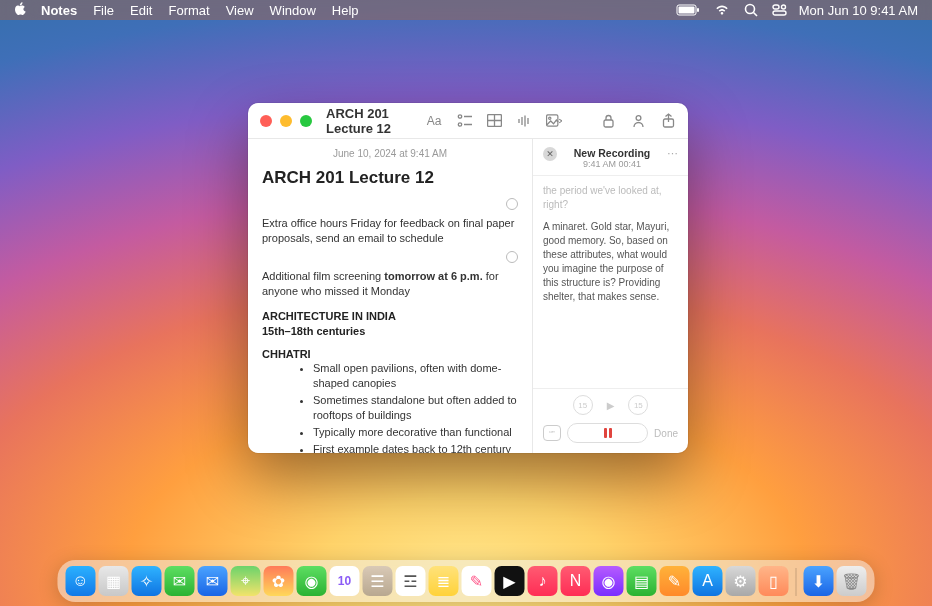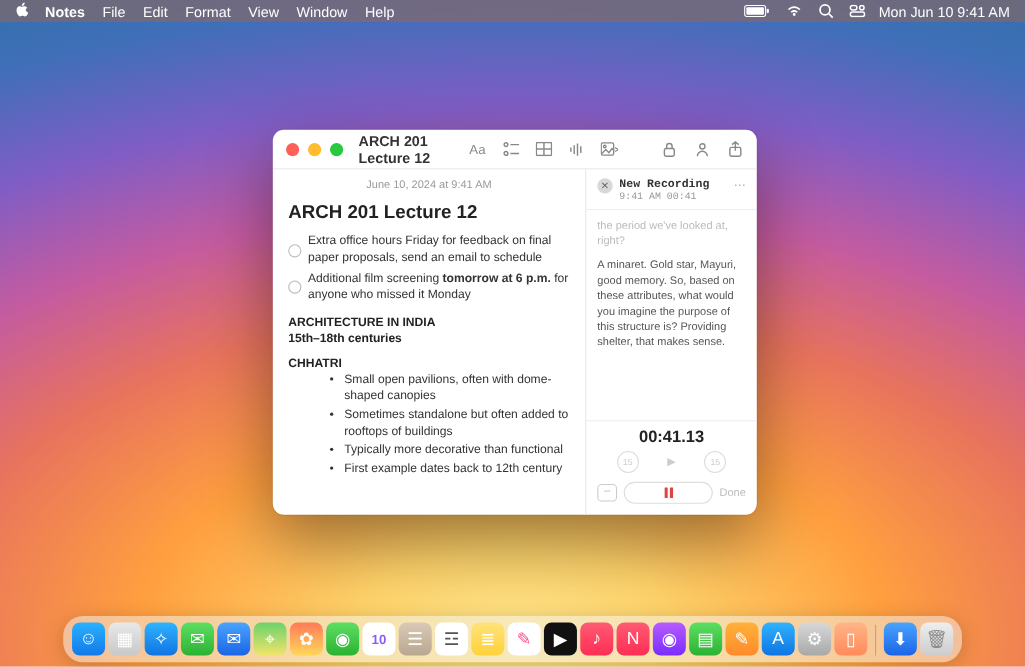--- a/index.html
+++ b/index.html
@@ -23,21 +23,21 @@
 }
 .menubar .apple { margin-right: 14px; }
 .menubar .menu-item { margin-right: 16px; cursor: default; }
 .menubar .menu-item.bold { font-weight: 700; }
 .menubar .spacer { flex: 1; }
 .menubar .status-icon { margin-left: 14px; display: inline-flex; align-items: center; }
 .menubar .datetime { margin-left: 12px; }
 
 
 .window {
-  position: absolute; left: 248px; top: 118px;
+  position: absolute; left: 248px; top: 103px;
   width: 440px; height: 350px;
   background: #fff;
   border-radius: 10px;
   box-shadow: 0 24px 60px rgba(0,0,0,0.4), 0 0 0 1px rgba(0,0,0,0.05);
   display: flex; flex-direction: column; overflow: hidden;
 }
 .titlebar {
   height: 36px; display: flex; align-items: center;
   padding: 0 12px; gap: 8px;
   border-bottom: 1px solid #e8e8e8;
@@ -52,45 +52,45 @@
 .toolbar-icons .ti { width: 16px; height: 16px; display: flex; align-items: center; justify-content: center; }
 
 .content { flex: 1; display: flex; overflow: hidden; }
 .note-body {
   flex: 1; padding: 8px 14px 10px; overflow-y: auto;
   font-size: 11px; color: #333; line-height: 1.35;
 }
 .note-date { text-align: center; font-size: 10px; color: #999; margin-bottom: 6px; }
 .note-title { font-size: 17px; font-weight: 700; margin-bottom: 8px; color: #222; }
 .checklist { list-style: none; margin-bottom: 10px; }
-.checklist li { display: flex; align-items: center; gap: 6px; margin-bottom: 4px; }
+.checklist li { display: flex; align-items: flex-end; gap: 6px; margin-bottom: 4px; flex-direction: column; }
 .checkbox { width: 12px; height: 12px; border: 1px solid #bbb; border-radius: 50%; flex-shrink: 0; margin-top: 1px; }
 .section-h { font-size: 11px; font-weight: 700; margin-top: 6px; color: #222; }
 .section-sub { font-size: 11px; font-weight: 600; color: #222; margin-bottom: 8px; }
 .bullets { list-style: disc; padding-left: 18px; margin-bottom: 10px; }
 .bullets li { margin-bottom: 2px; margin-left: 33px; }
 
 
 .side-panel {
   width: 156px; border-left: 1px solid #e8e8e8;
   display: flex; flex-direction: column;
   font-size: 10px; color: #555;
 }
 .sp-header { padding: 8px 10px 6px; border-bottom: 1px solid #eee; display: flex; align-items: flex-start; gap: 6px; }
 .sp-close { width: 14px; height: 14px; border-radius: 50%; background: #d8d8d8; color: #666; font-size: 9px; display: flex; align-items: center; justify-content: center; flex-shrink: 0; }
-.sp-title-wrap { flex: 1; text-align: left; font-family: Liberation Mono, monospace; }
+.sp-title-wrap { flex: 1; text-align: center; }
 .sp-title { font-weight: 600; font-size: 10.5px; color: #333; }
 .sp-sub { font-size: 9px; color: #999; }
 .sp-more { color: #aaa; font-size: 11px; }
 .sp-transcript { flex: 1; padding: 8px 10px; overflow-y: auto; line-height: 1.4; }
 .sp-transcript p { margin-bottom: 8px; }
 .sp-faded { color: #bbb; }
 .sp-footer { padding: 6px 10px 10px; border-top: 1px solid #eee; }
 .sp-timer { text-align: center; font-size: 15px; font-weight: 700; color: #222; margin-bottom: 4px; font-variant-numeric: tabular-nums; }
-.sp-controls { display: flex; justify-content: center; gap: 26px; align-items: center; margin-bottom: 8px; color: #ccc; }
+.sp-controls { display: flex; justify-content: center; gap: 14px; align-items: center; margin-bottom: 8px; color: #ccc; }
 .sp-controls .ctrl { width: 20px; height: 20px; border: 1px solid #ddd; border-radius: 50%; display: flex; align-items: center; justify-content: center; font-size: 8px; }
 .sp-controls .play { font-size: 10px; border: none; }
 .sp-bottom { display: flex; align-items: center; gap: 6px; }
 .sp-notes-icon { width: 18px; height: 16px; border: 1px solid #ccc; border-radius: 4px; color: #bbb; font-size: 8px; display: flex; align-items: center; justify-content: center; }
 .sp-pause { flex: 1; height: 20px; border: 1px solid #ddd; border-radius: 10px; display: flex; align-items: center; justify-content: center; color: #e0443e; }
 .sp-done { font-size: 10px; color: #bbb; }
 
 
 .dock-wrap {
   position: absolute; bottom: 4px; left: 50%; transform: translateX(-50%);
@@ -248,21 +248,20 @@
           <div class="sp-title">New Recording</div>
           <div class="sp-sub">9:41 AM 00:41</div>
         </div>
         <span class="sp-more">⋯</span>
       </div>
       <div class="sp-transcript" id="transcript">
         <p class="sp-faded">the period we've looked at, right?</p>
           <p>A minaret. Gold star, Mayuri, good memory. So, based on these attributes, what would you imagine the purpose of this structure is? Providing shelter, that makes sense.</p>
         </div>
       <div class="sp-footer">
-        <div class="sp-timer">00:41.13</div>
         <div class="sp-controls">
           <span class="ctrl">15</span>
           <span class="play">▶</span>
           <span class="ctrl">15</span>
         </div>
         <div class="sp-bottom">
           <span class="sp-notes-icon">“”</span>
           <span class="sp-pause">
             <svg width="8" height="10" viewBox="0 0 8 10" fill="#e0443e">
                 <rect x="0" y="0" width="3" height="10" rx="1"></rect>

